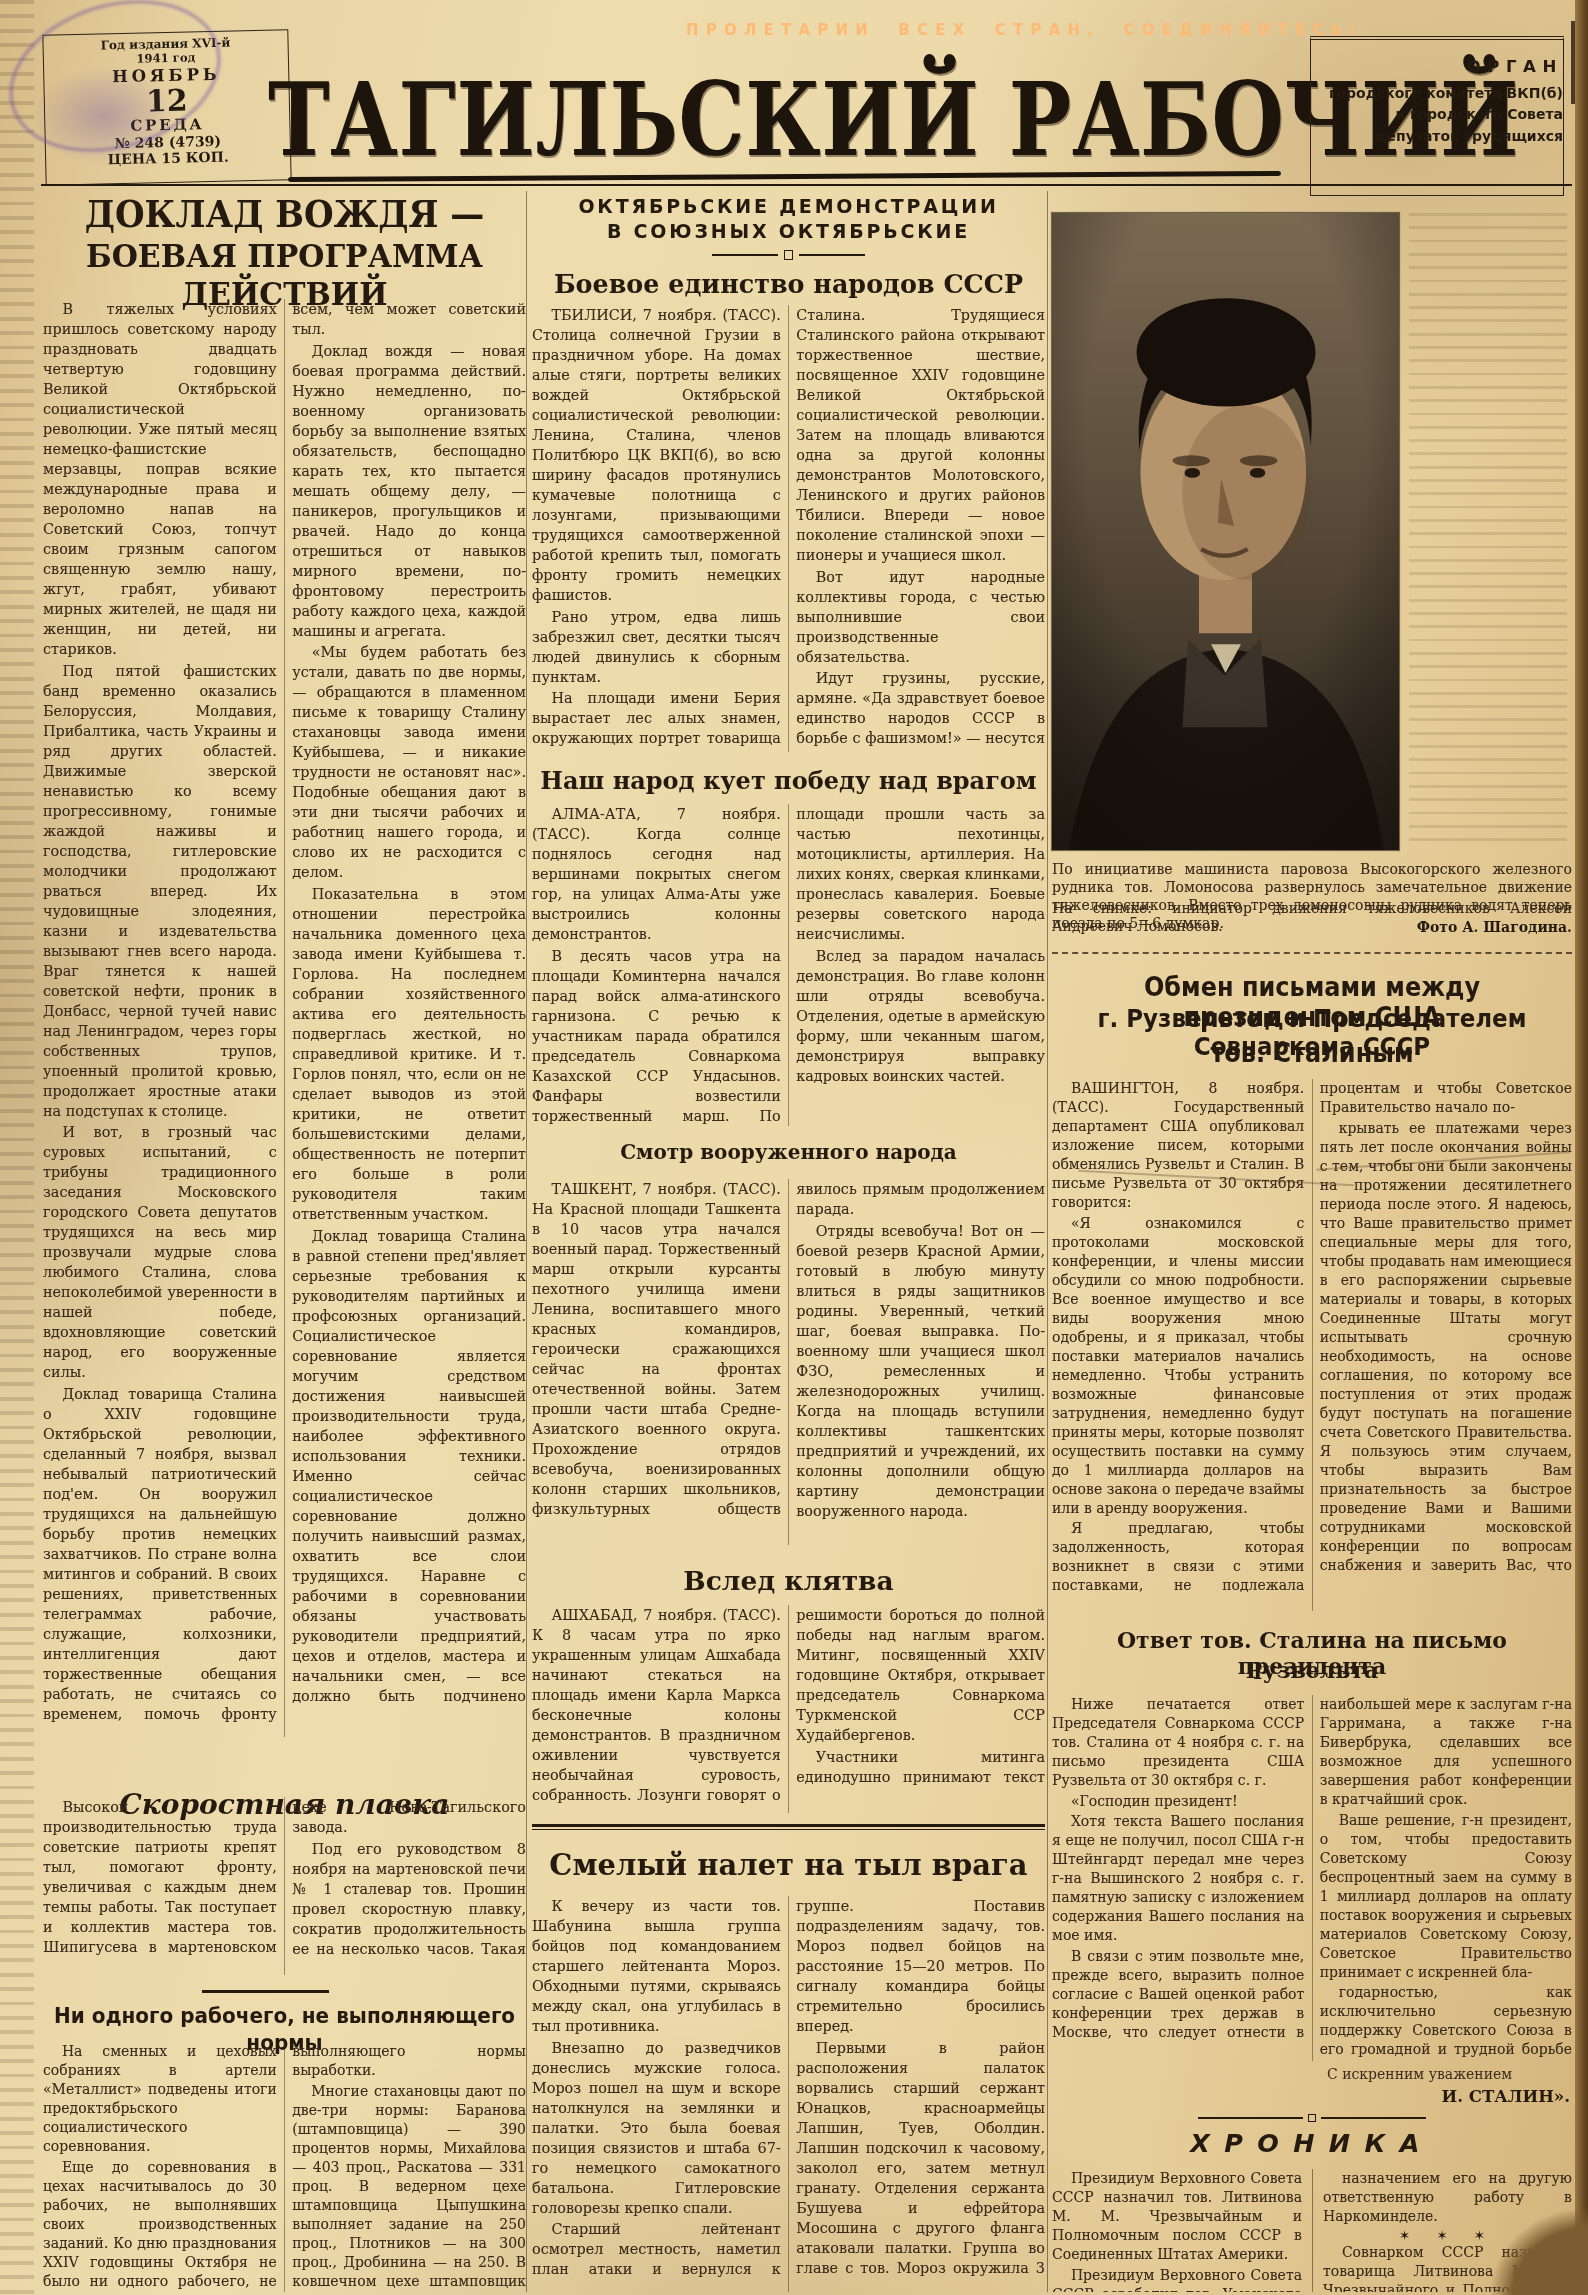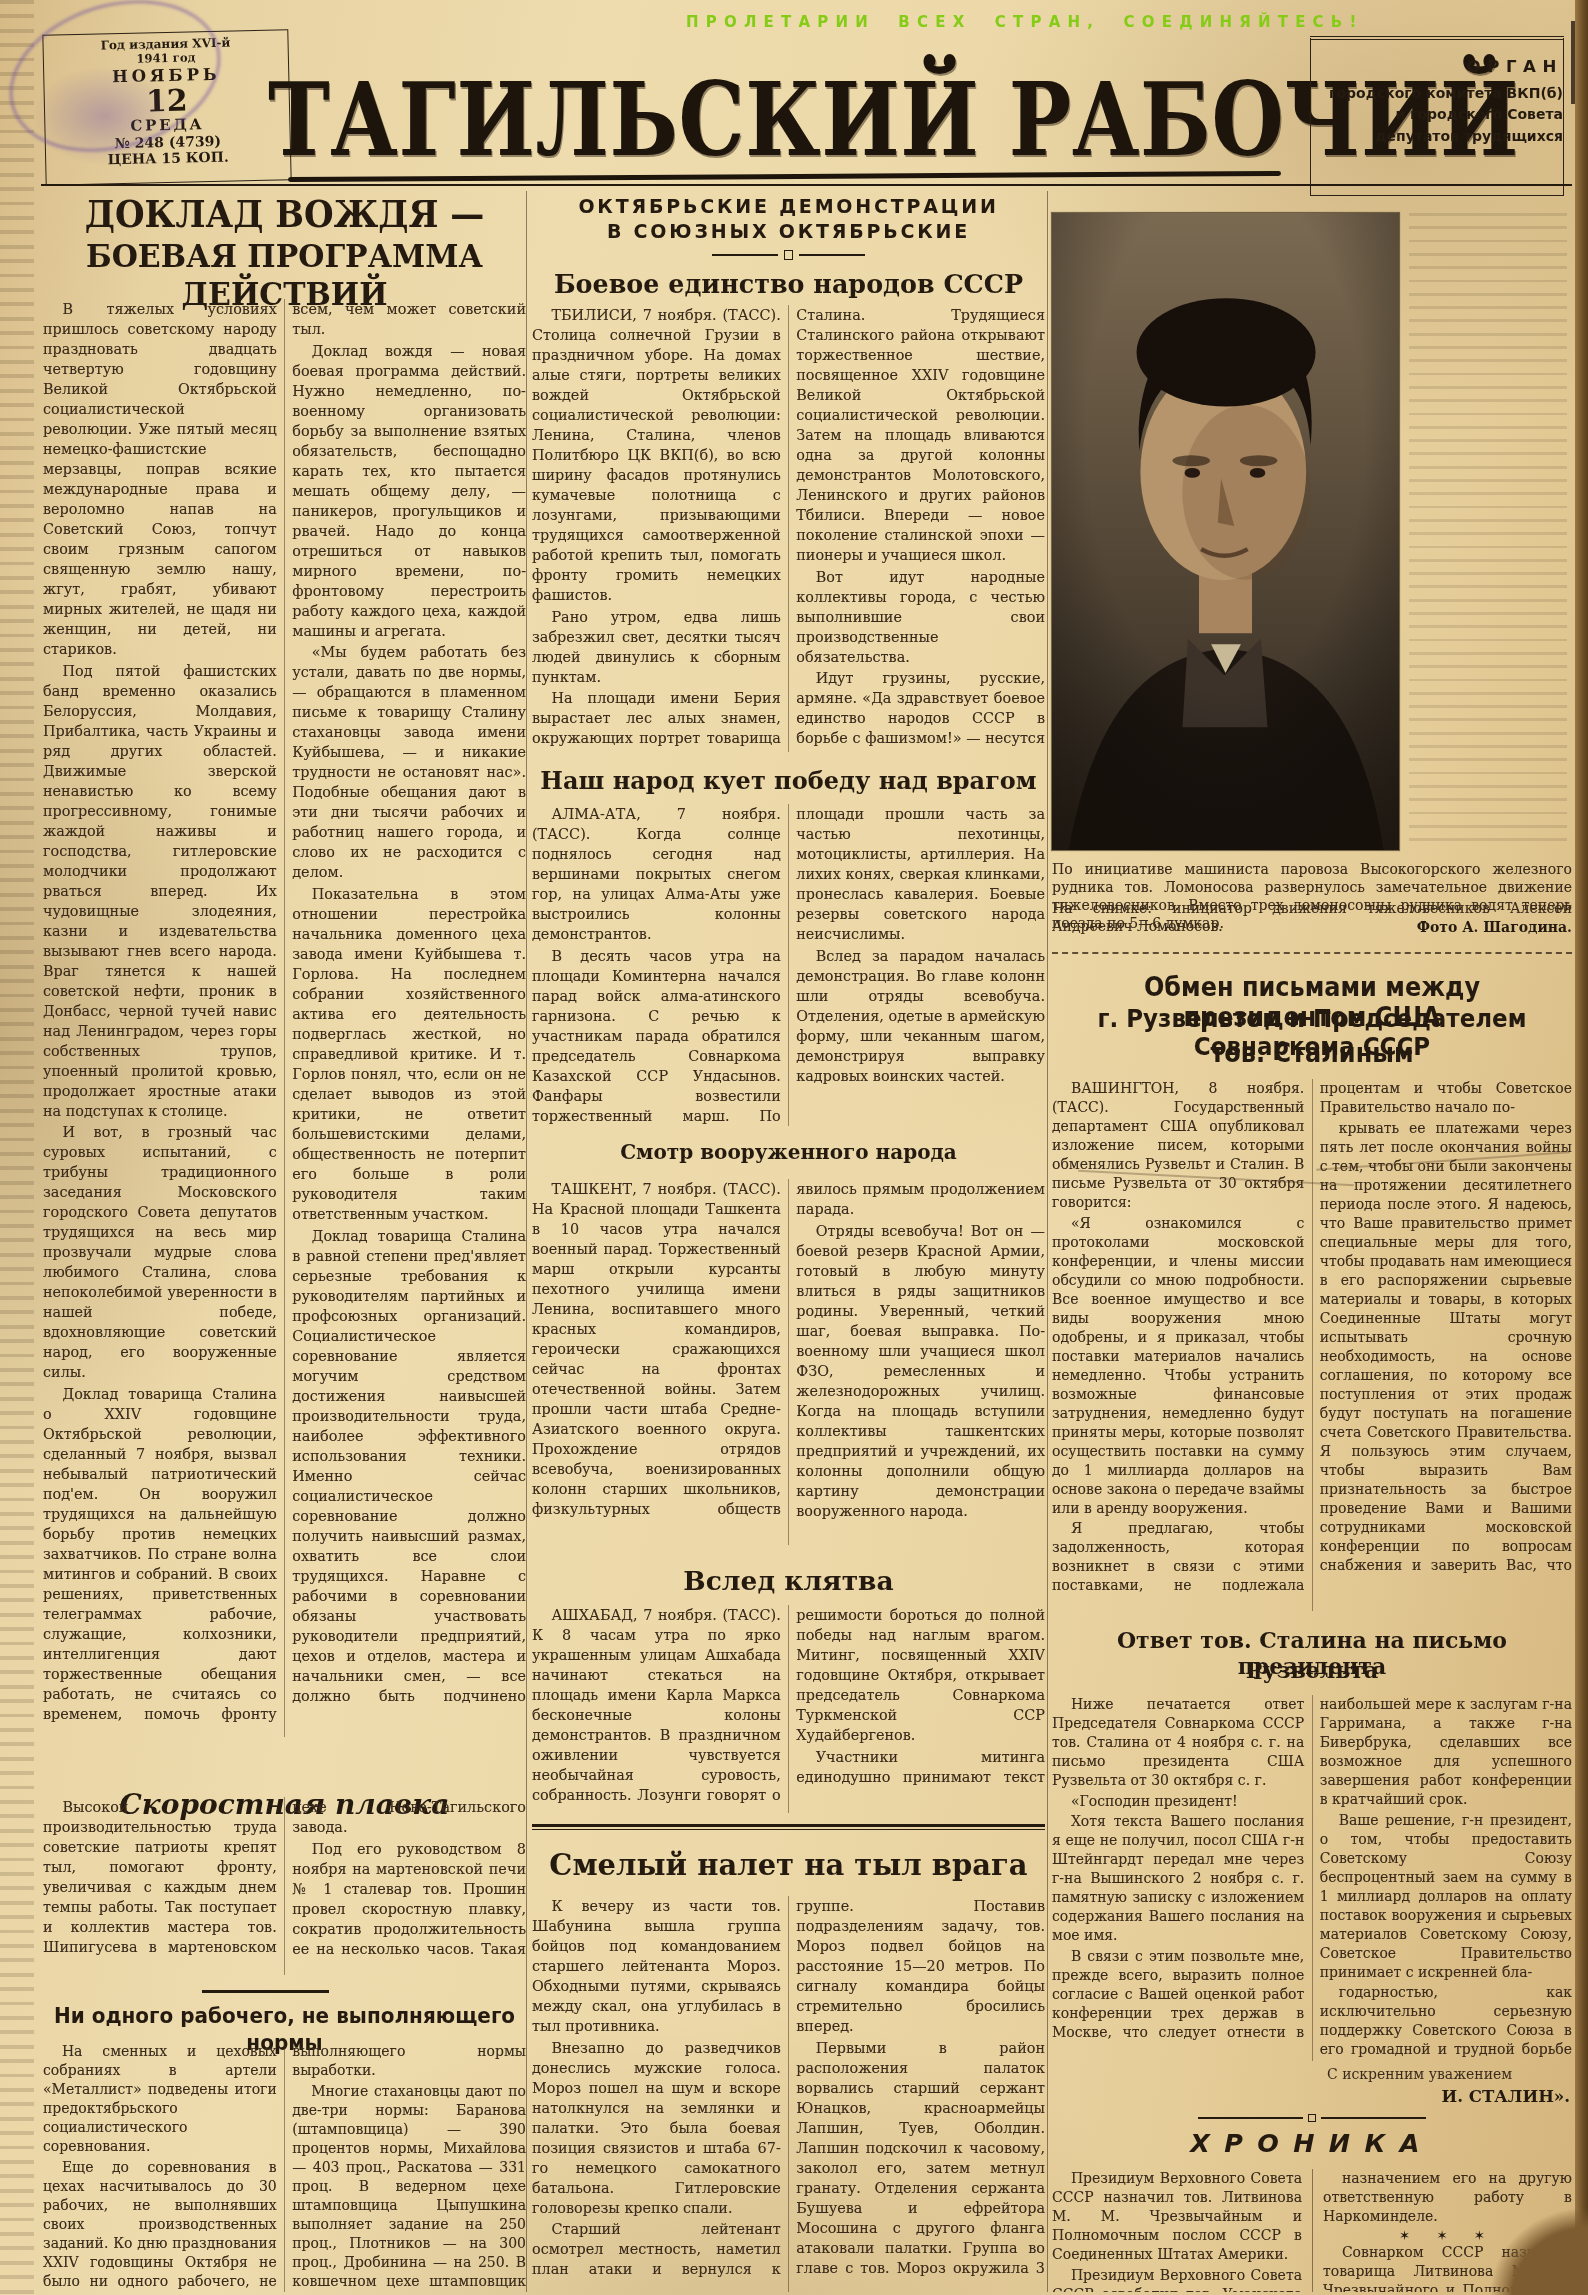--- a/index.html
+++ b/index.html
@@ -30,21 +30,21 @@
     column-fill:auto;height:100%;overflow:hidden;text-align:justify;
     text-shadow:0 0 0.6px rgba(70,45,20,.35);}
   .body-cols p,.plain p{margin:0 0 1.7px;text-indent:1.35em;}
   .plain{text-align:justify;overflow:hidden;text-shadow:0 0 0.6px rgba(70,45,20,.35);}
   .fs26{font-size:14.4px;line-height:20px;}
   .fs25{font-size:14px;line-height:19px;}
   .masthead-title{font-family:"DejaVu Serif",serif;font-weight:700;color:#1d150c;
     font-size:83px;letter-spacing:0.6px;transform:scaleY(1.22);transform-origin:top left;
     white-space:nowrap;text-shadow:1.1px 1.1px 0 rgba(35,22,10,.45);}
   .slogan{font-family:"DejaVu Sans",sans-serif;font-weight:700;font-size:15px;
-    letter-spacing:7.2px;word-spacing:11px;color:#84cc16;white-space:nowrap;}
+    letter-spacing:7.2px;word-spacing:11px;color:#fdba74;white-space:nowrap;margin-top:8px;}
   .datebox{border:1.7px solid #2c2115;transform:rotate(-1.3deg);text-align:center;color:#241a10;}
   .organbox{border:1.7px solid #2c2115;border-top:4.4px double #2c2115;text-align:right;color:#241a10;}
   .stamp{position:absolute;border:3.9px solid rgba(104,72,160,.50);border-radius:50%;
     filter:blur(1.7px);transform:rotate(-17deg);}
   .stamp2{position:absolute;background:radial-gradient(closest-side,rgba(104,72,160,.35),rgba(104,72,160,0));}
   .ornament{display:flex;align-items:center;justify-content:center;gap:5.5px;}
   .ornament .bar{height:2.2px;width:66px;background:#241a10;}
   .ornament .sq{width:7.7px;height:7.7px;border:1.7px solid #241a10;}
   .wavy{border-bottom:2.2px dashed rgba(50,34,16,.75);}
   .photo-frame{position:absolute;box-shadow:0 0 0 1.1px rgba(40,28,14,.6), 0 0 12px rgba(60,40,20,.35) inset;}

